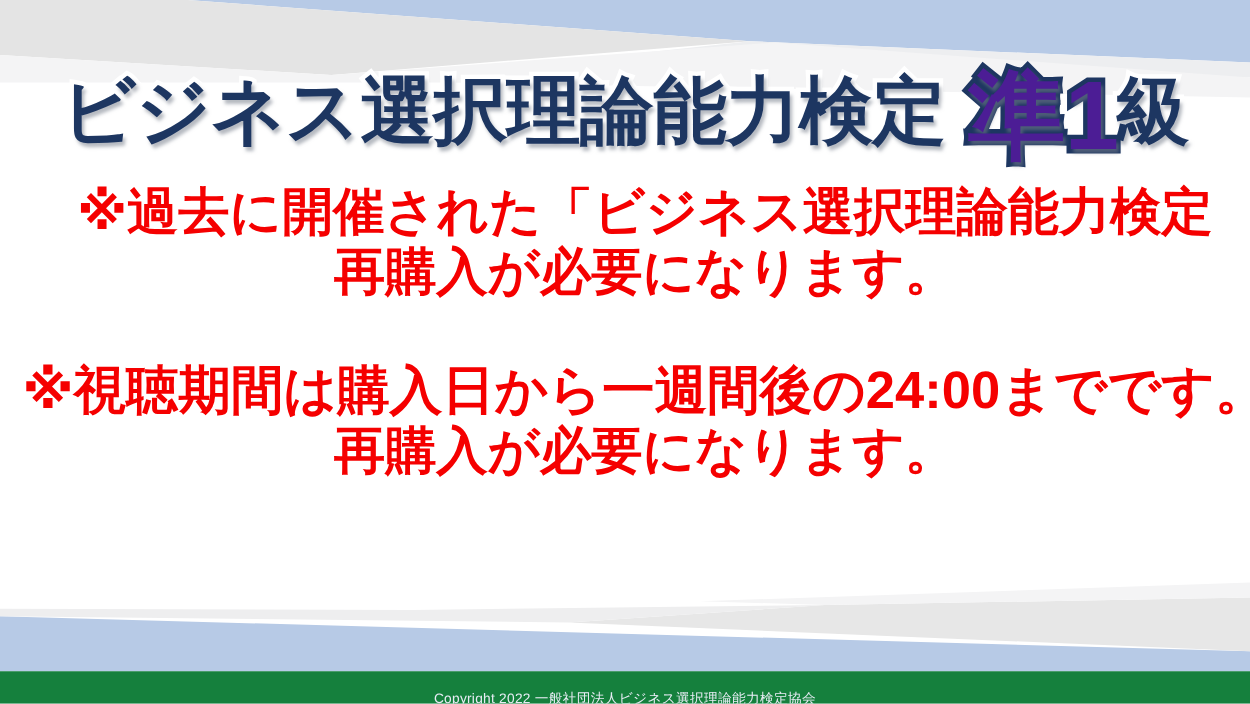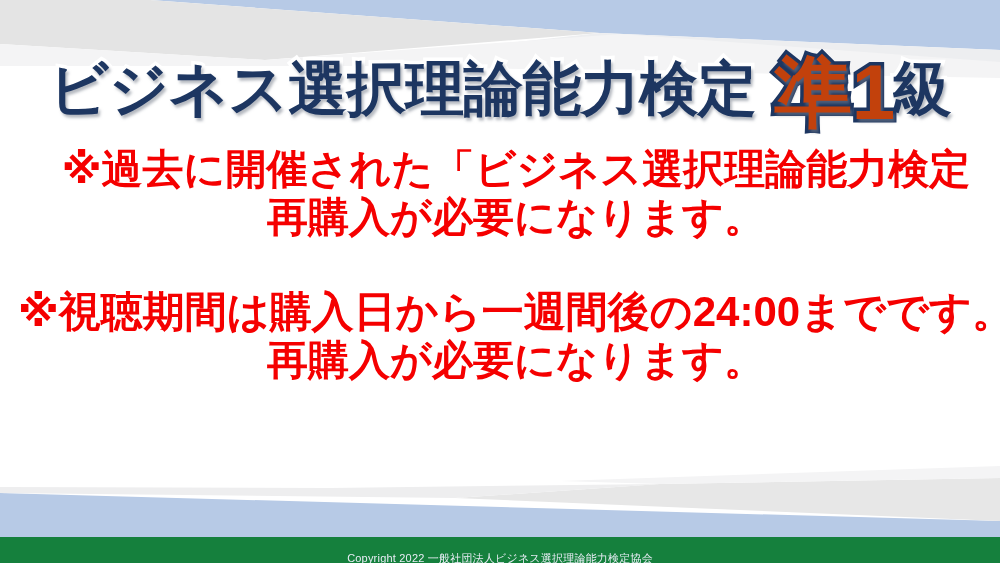--- a/index.html
+++ b/index.html
@@ -53,21 +53,21 @@
   }
   .title-main {
     font-size: 59px;
   }
   .title-gap {
     display: inline-block;
     width: 22px;
   }
   .title-rank-big {
     font-size: 78px;
-    color: #c2410c;
+    color: #4c1d95;
     -webkit-text-stroke: 7px #1d3661;
     paint-order: stroke fill;
     position: relative;
     top: 3px;
     margin-left: -4px;
   }
   .title-rank-small {
     font-size: 59px;
     color: #1d3661;
     -webkit-text-stroke: 7px #ffffff;

